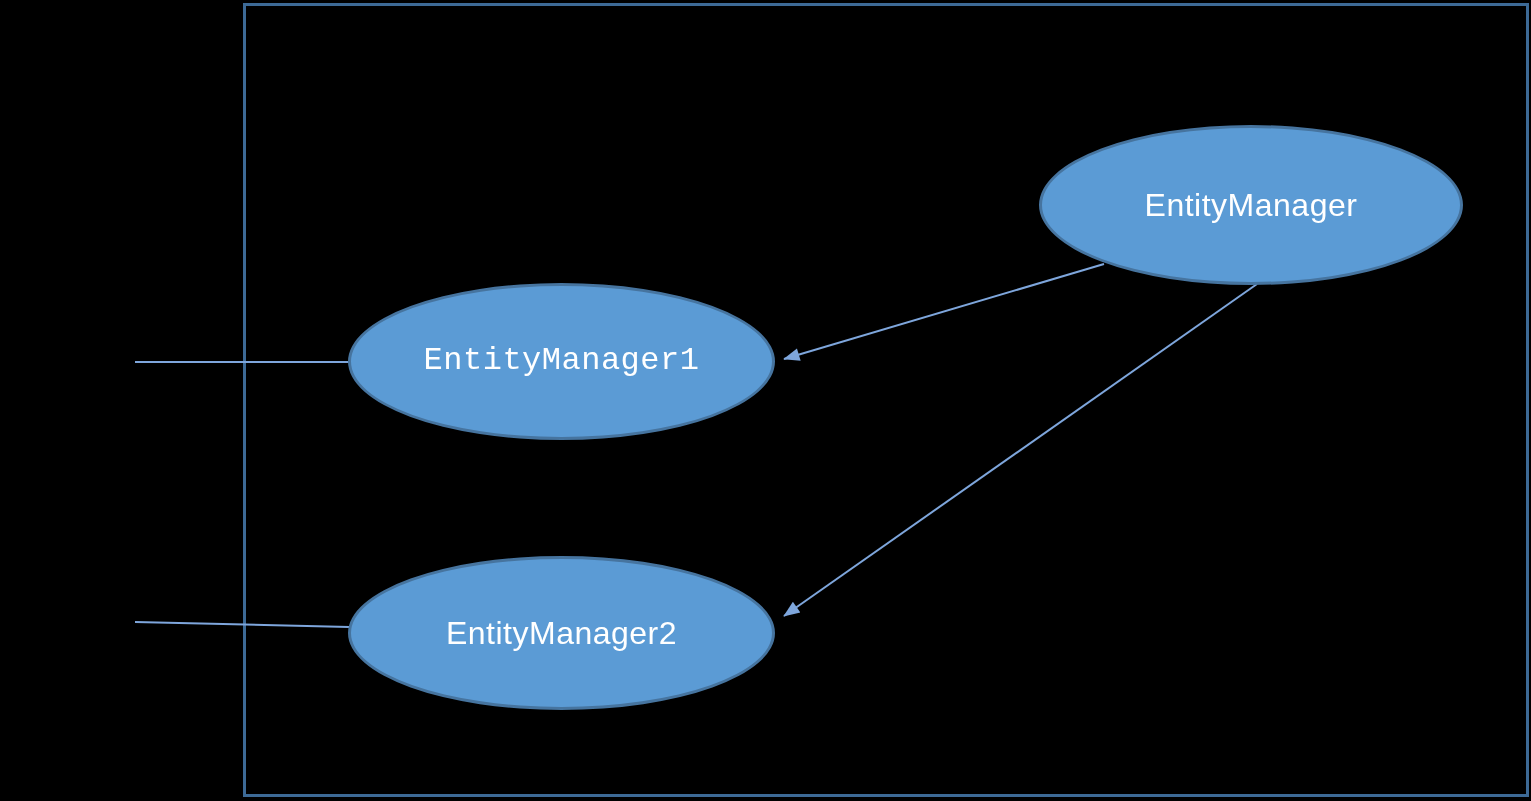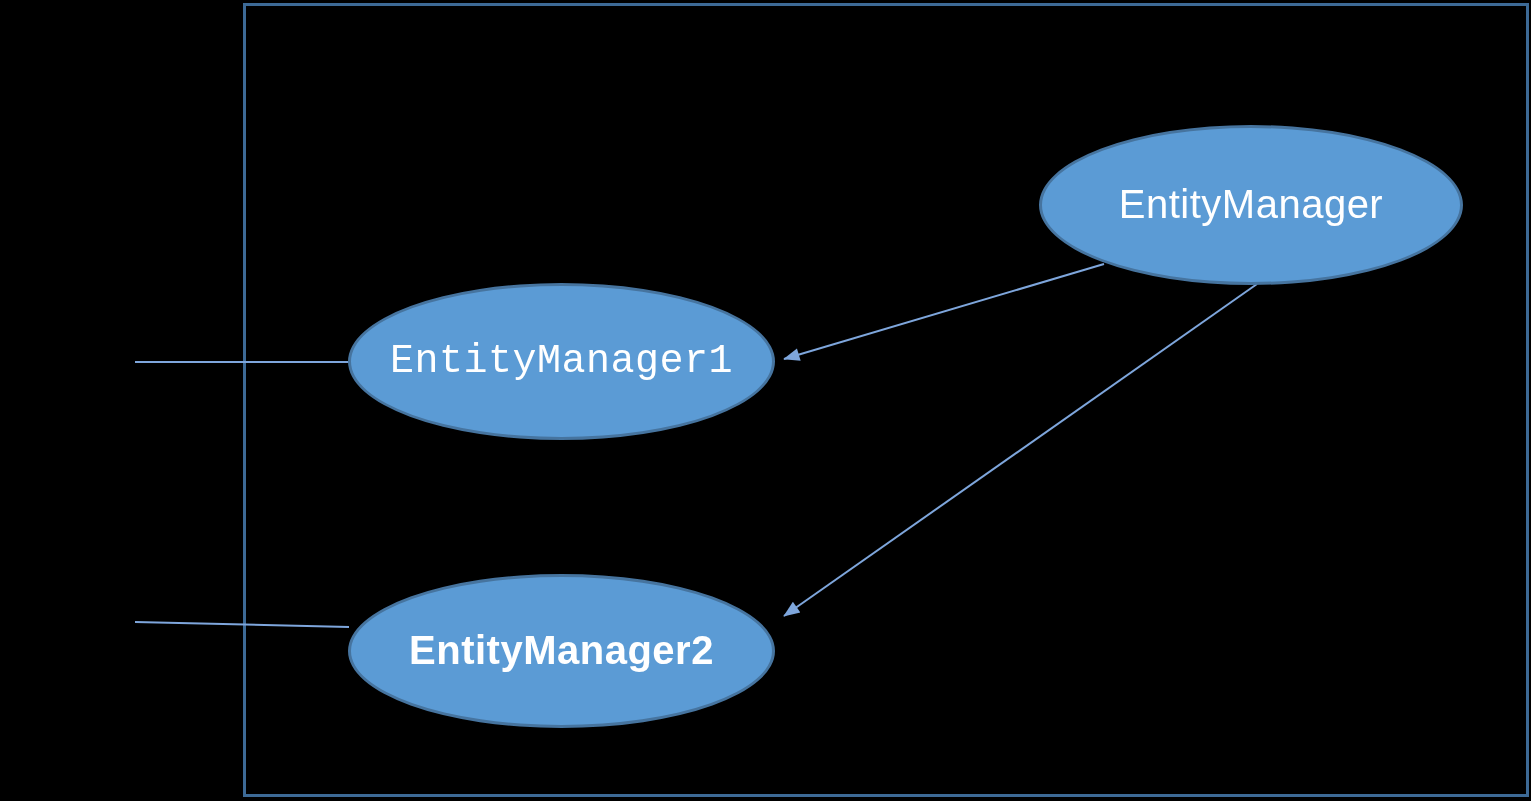--- a/index.html
+++ b/index.html
@@ -49,29 +49,29 @@
     position: absolute;
     border-radius: 50%;
     background: var(--node-fill);
     border: 3px solid var(--node-stroke);
     box-sizing: border-box;
     display: flex;
     flex-direction: column;
     align-items: center;
     justify-content: center;
     color: var(--text);
-    font-size: 40px;
+    font-size: 32px;
     font-weight: 300;
     line-height: 1.28;
     text-align: center;
     letter-spacing: 0.5px;
   }
   .node-factory { left: 1039px; top: 125px; width: 424px; height: 160px; }
   .node-em1     { left: 348px;  top: 283px; width: 427px; height: 157px; font-family: Liberation Mono, monospace; }
-  .node-em2     { left: 348px;  top: 574px; width: 427px; height: 154px; font-weight: bold; }
+  .node-em2     { left: 348px;  top: 556px; width: 427px; height: 154px; }
   .node .label-line { display: block; }
 </style>
 </head>
 <body>
 
 <div class="canvas">
 
   <svg class="wires" viewBox="0 0 1531 801">
     <defs>
       <marker id="arrow" viewBox="0 0 10 8" refX="9.5" refY="4" markerWidth="10" markerHeight="6.5" orient="auto-start-reverse">

